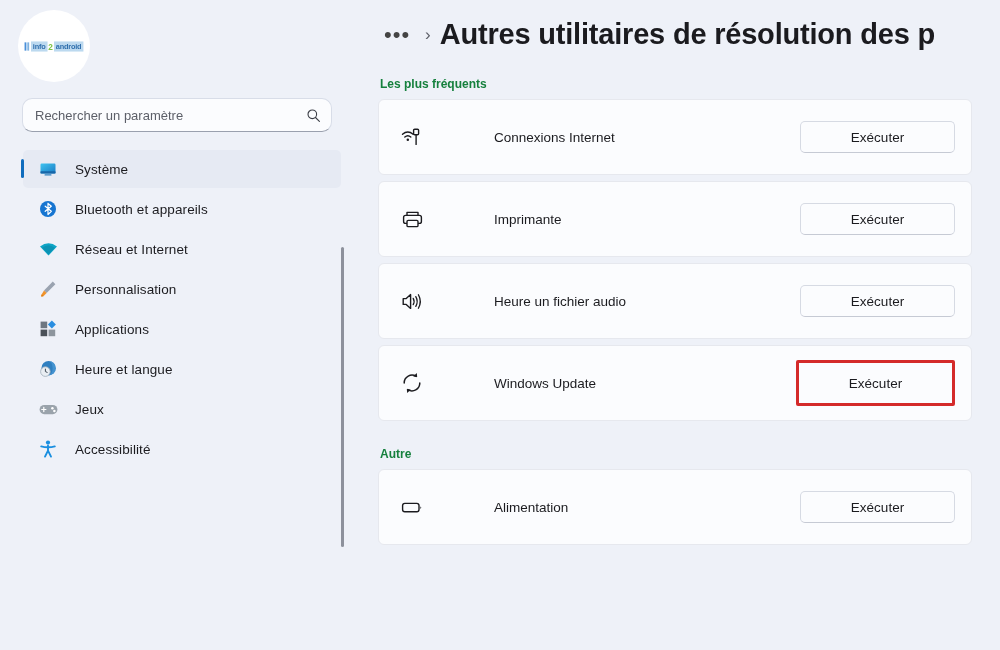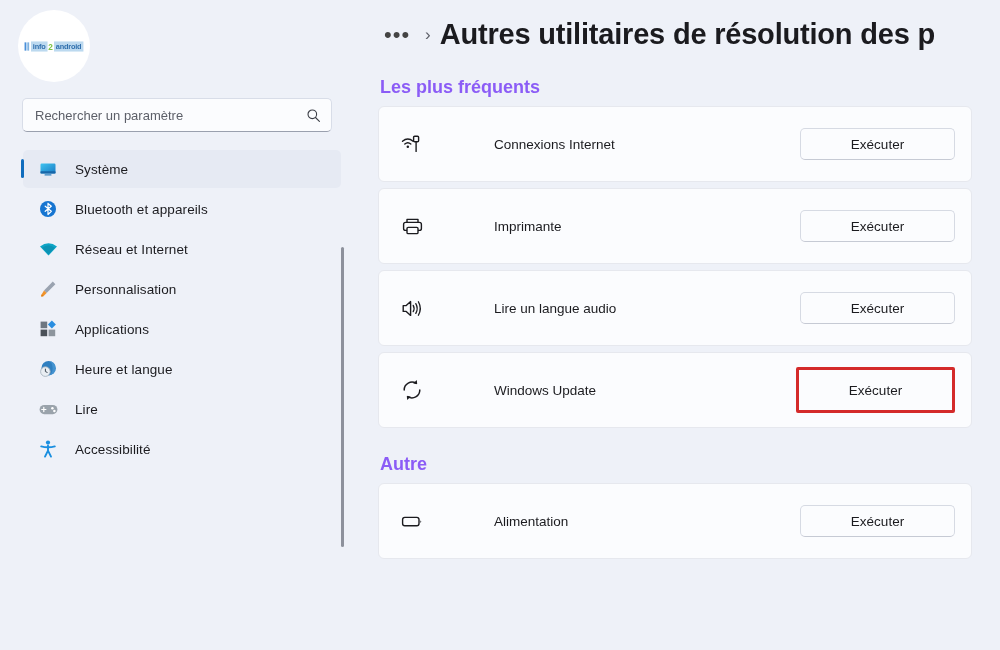--- a/index.html
+++ b/index.html
@@ -69,21 +69,21 @@
   .wm .chip {
     background: #bcd9ef; color: #2f6fad;
     padding: 1px 2px; letter-spacing: -.2px;
   }
   .wm .droid { color: #7cc242; margin: 0 1px; font-size: 9px; }
 
   .search-wrap { padding: 16px 20px 0 22px; }
   .search-box {
     height: 34px; background: #fbfcfe;
     border: 1px solid #d8dde8; border-bottom-color: #9aa0ae;
-    border-radius: 5px;
+    border-radius: 10px;
     display: flex; align-items: center; padding: 0 10px 0 12px;
     cursor: text;
   }
   .search-box input {
     flex: 1; border: none; outline: none; background: transparent;
     font-family: "Liberation Sans", sans-serif;
     font-size: 13px; color: #1b1b1f;
   }
   .search-box input::placeholder { color: #5c5f68; }
 
@@ -132,21 +132,21 @@
     line-height: 1; padding: 2px 6px; cursor: pointer;
     border-radius: 4px;
   }
   .crumb-sep { font-size: 17px; color: #5c5f68; margin: 0 9px; }
   .crumb-title {
     font-size: 29px; font-weight: 600; color: #1b1b1f;
     letter-spacing: -.2px;
   }
 
   .section-head {
-    font-size: 18px; font-weight: bold; color: #8b5cf6;
+    font-size: 12px; font-weight: bold; color: #15803d;
     margin: 26px 0 8px 2px;
   }
   .card {
     background: #fbfcfe;
     border: 1px solid #e6e8ee;
     border-radius: 6px;
     height: 76px;
     margin-bottom: 6px;
     width: 594px;
     display: flex; align-items: center;
@@ -284,21 +284,21 @@
         <div class="nav-item">
           <span class="nav-icon">
             <svg width="21" height="21" viewBox="0 0 21 21">
               <rect x="1.6" y="6" width="17.8" height="9.2" rx="4.6" fill="#9aa3ab"></rect>
               <line x1="5.8" y1="8.4" x2="5.8" y2="12.6" stroke="#fff" stroke-width="1.2" stroke-linecap="round"></line>
               <line x1="3.7" y1="10.5" x2="7.9" y2="10.5" stroke="#fff" stroke-width="1.2" stroke-linecap="round"></line>
               <circle cx="14.4" cy="9.2" r="1.25" fill="#fff"></circle>
               <circle cx="16.4" cy="12" r="1.25" fill="#fff"></circle>
             </svg>
           </span>
-          <span class="nav-label">Lire</span>
+          <span class="nav-label">Jeux</span>
         </div>
 
         <div class="nav-item">
           <span class="nav-icon">
             <svg width="20" height="20" viewBox="0 0 20 20">
               <circle cx="10" cy="3.6" r="2.1" fill="#1a8fe0"></circle>
               <path d="M3.2 7.4 Q10 9.2 16.8 7.4" stroke="#1a8fe0" stroke-width="1.9" fill="none" stroke-linecap="round"></path>
               <path d="M10 6.6 L10 11.6 M10 11.6 L7 17.6 M10 11.6 L13 17.6" stroke="#1a8fe0" stroke-width="1.9" fill="none" stroke-linecap="round"></path>
             </svg>
           </span>
@@ -348,21 +348,21 @@
 
       <div class="card">
         <span class="card-icon">
           <svg width="25" height="25" viewBox="0 0 25 25">
             <path d="M3.2 9.6 H6.2 L10.6 5.6 V19.4 L6.2 15.4 H3.2 Z" fill="none" stroke="#1b1b1f" stroke-width="1.4" stroke-linejoin="round"></path>
             <path d="M13.2 9.4 Q15 12.5 13.2 15.6" fill="none" stroke="#1b1b1f" stroke-width="1.3" stroke-linecap="round"></path>
             <path d="M15.8 7.6 Q18.6 12.5 15.8 17.4" fill="none" stroke="#1b1b1f" stroke-width="1.3" stroke-linecap="round"></path>
             <path d="M18.4 5.8 Q22.2 12.5 18.4 19.2" fill="none" stroke="#1b1b1f" stroke-width="1.3" stroke-linecap="round"></path>
           </svg>
         </span>
-        <span class="card-label">Lire un langue audio</span>
+        <span class="card-label">Heure un fichier audio</span>
         <button class="run-btn">Exécuter</button>
       </div>
 
       <div class="card">
         <span class="card-icon">
           <svg width="26" height="26" viewBox="0 0 26 26">
             <path d="M5.2 13 A7.8 7.8 0 0 1 17.2 6.4" fill="none" stroke="#1b1b1f" stroke-width="1.5" stroke-linecap="round"></path>
             <path d="M20.8 13 A7.8 7.8 0 0 1 8.8 19.6" fill="none" stroke="#1b1b1f" stroke-width="1.5" stroke-linecap="round"></path>
             <path d="M17.8 2.9 L18.2 7 L14.2 6.6 Z" fill="#1b1b1f"></path>
             <path d="M8.2 23.1 L7.8 19 L11.8 19.4 Z" fill="#1b1b1f"></path>

